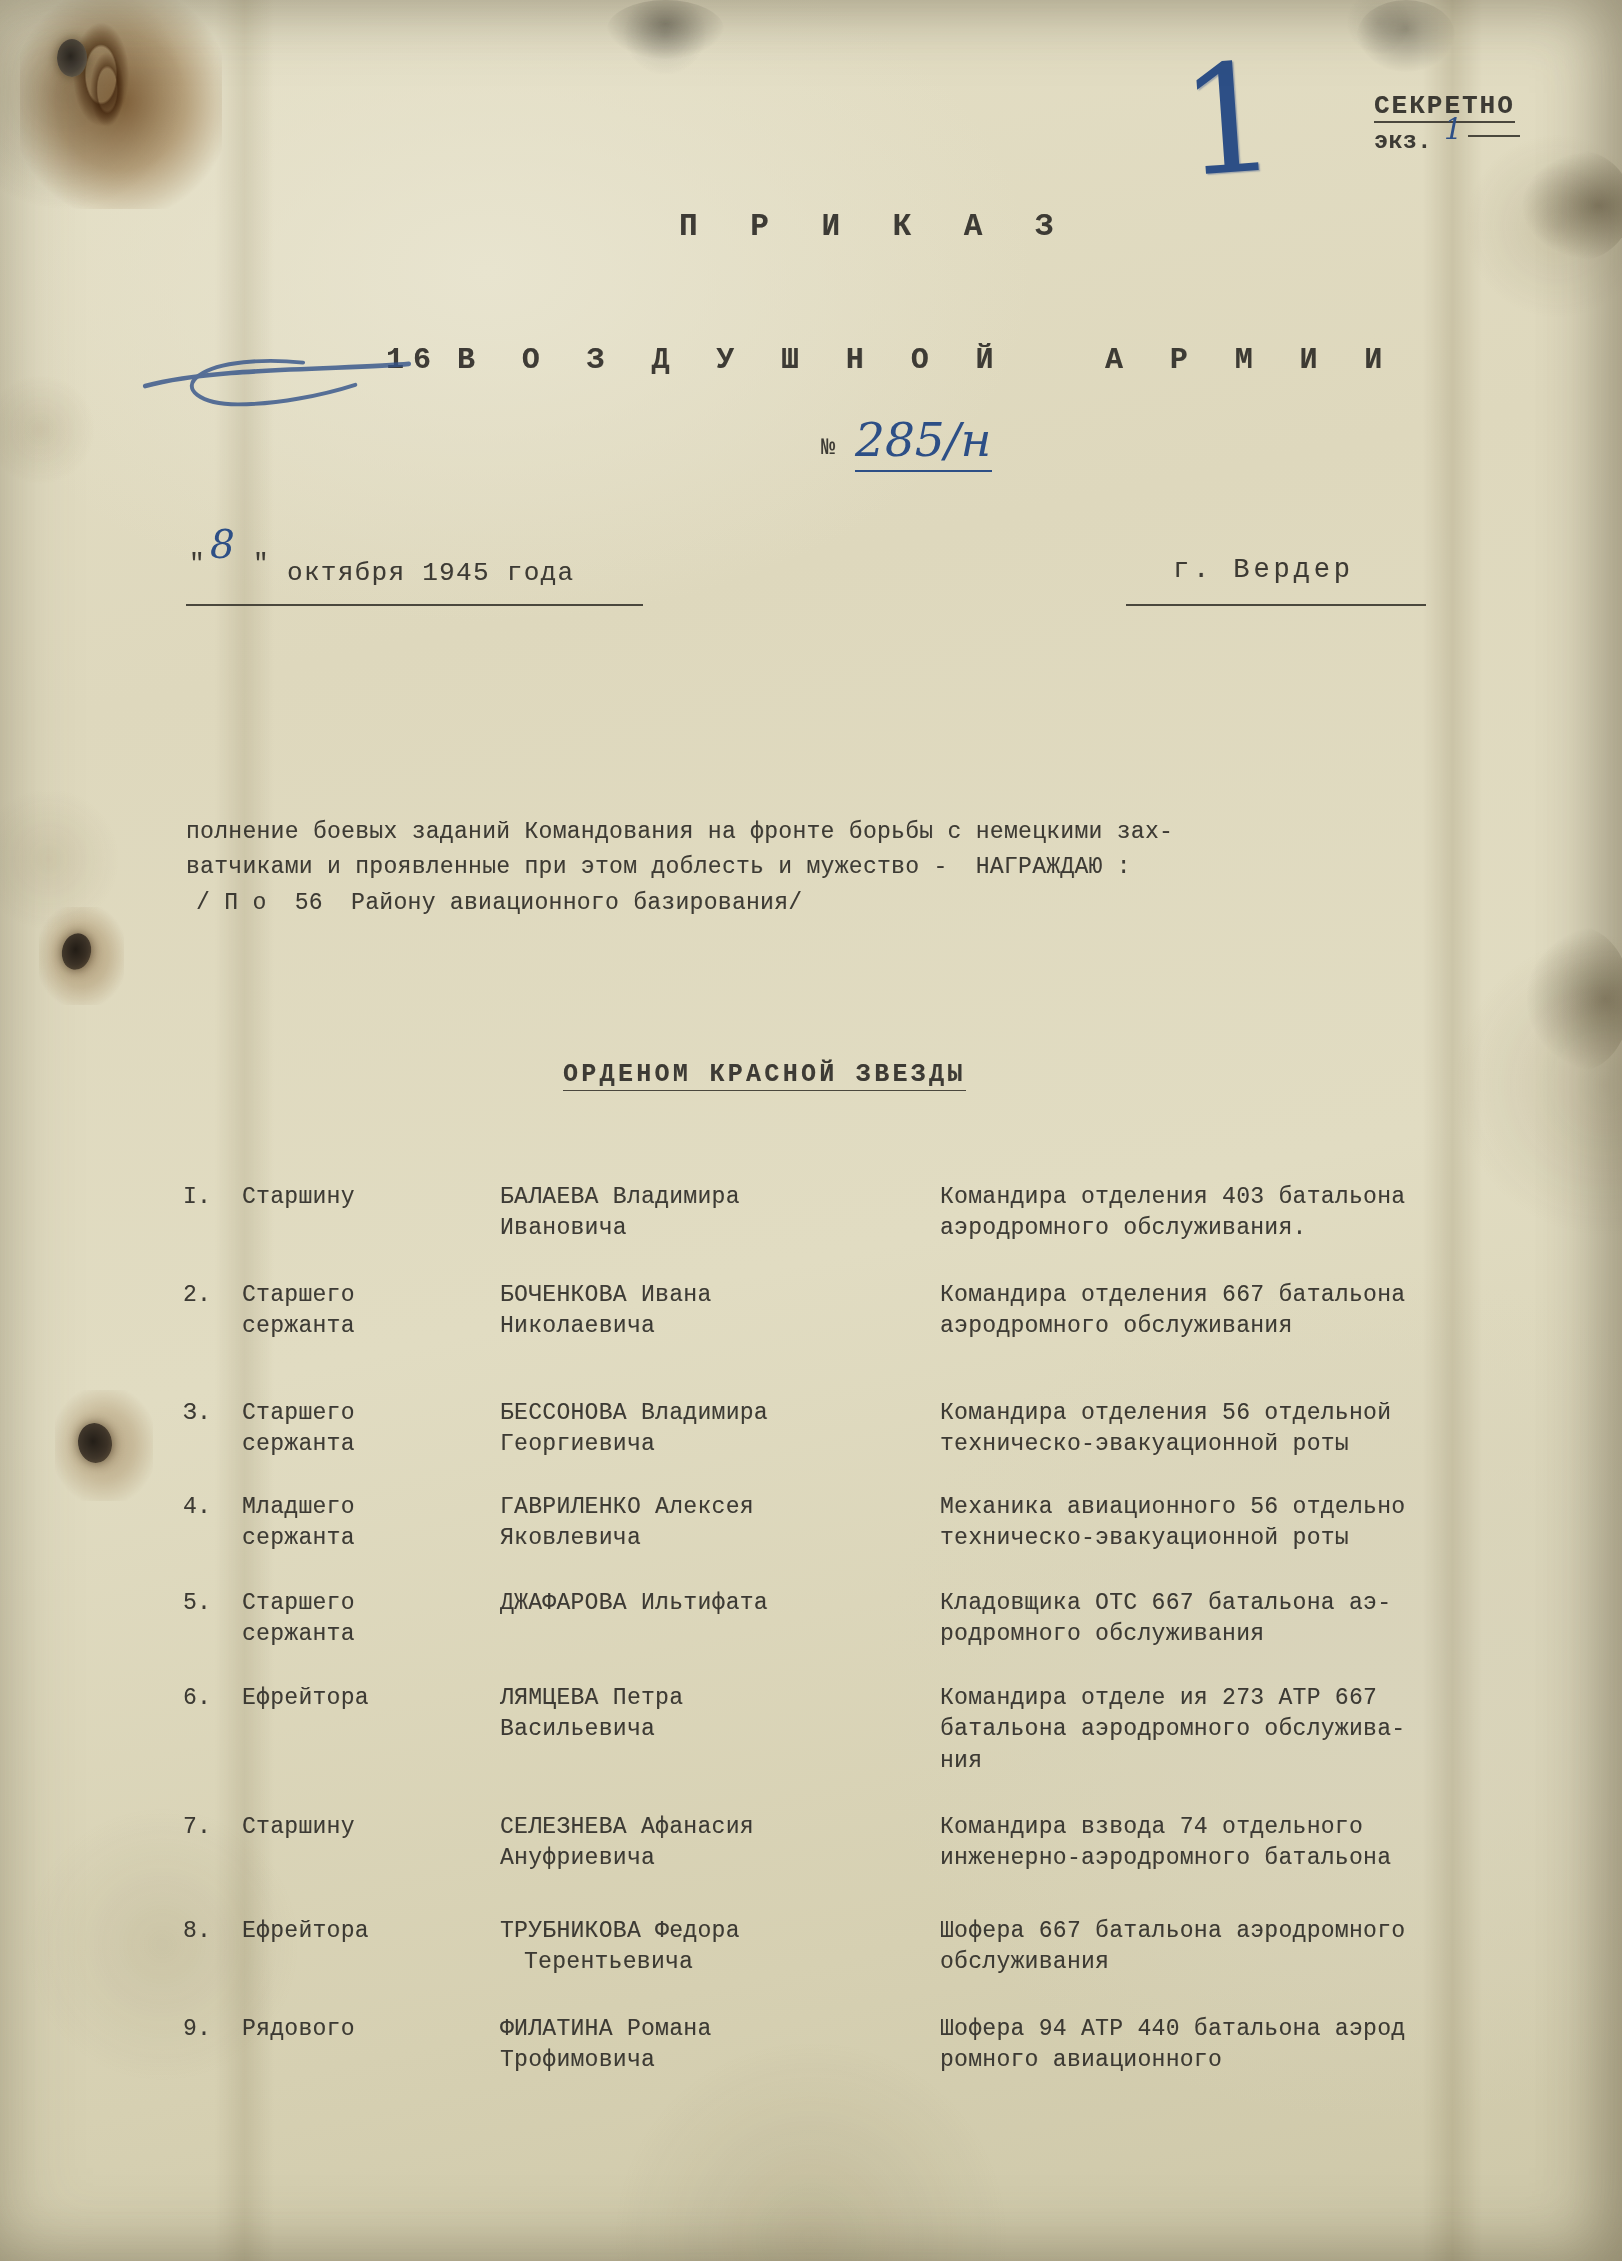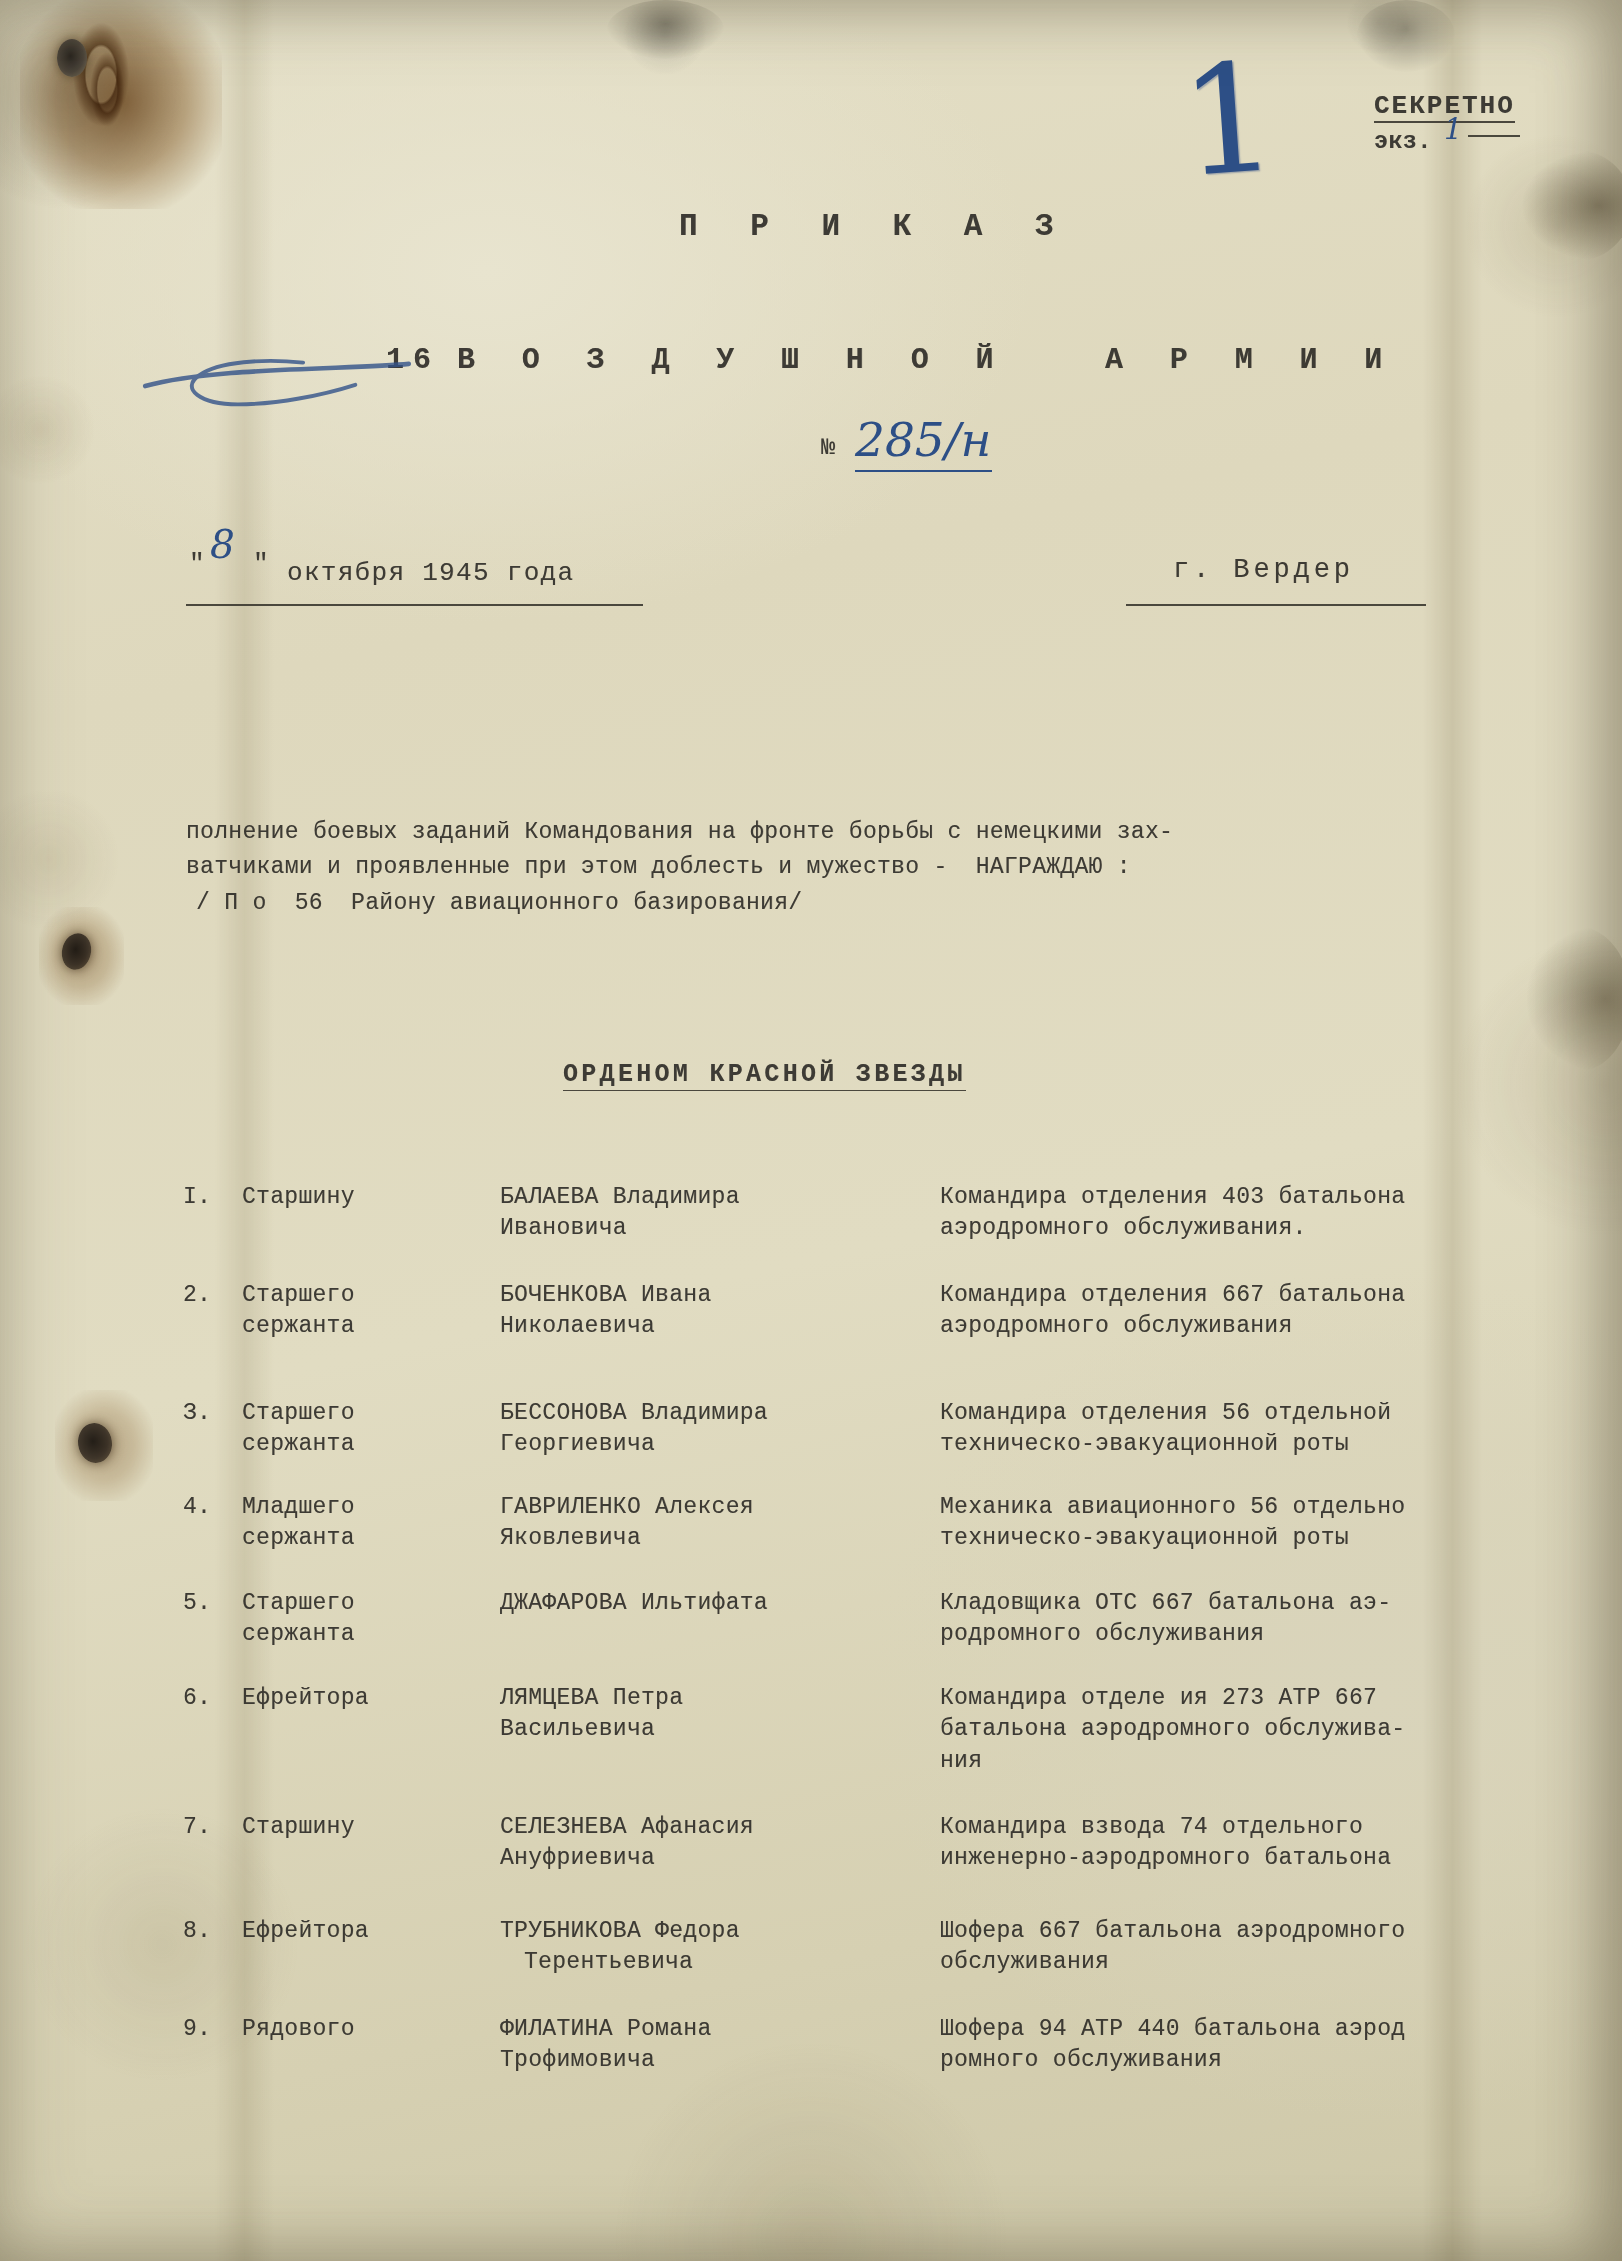--- a/index.html
+++ b/index.html
@@ -260,18 +260,18 @@
     <div class="t list-text" style="position:absolute;left:757px;top:0;">Шофера 667 батальона аэродромного</div>
     <div class="t list-text" style="position:absolute;left:757px;top:31px;">обслуживания</div>
   </div>
 
   <div style="position:absolute;left:183px;top:2013px;width:1357px;">
     <div class="t list-text" style="position:absolute;left:0;top:0;">9.</div>
     <div class="t list-text" style="position:absolute;left:59px;top:0;">Рядового</div>
     <div class="t list-text" style="position:absolute;left:317px;top:0;">ФИЛАТИНА Романа</div>
     <div class="t list-text" style="position:absolute;left:317px;top:31px;">Трофимовича</div>
     <div class="t list-text" style="position:absolute;left:757px;top:0;">Шофера 94 АТР 440 батальона аэрод</div>
-    <div class="t list-text" style="position:absolute;left:757px;top:31px;">ромного обслуживания</div>
+    <div class="t list-text" style="position:absolute;left:757px;top:31px;">ромного авиационного</div>
   </div>
 
   <div class="edge-shadow"></div>
 </div>
 
 
 </body></html>

